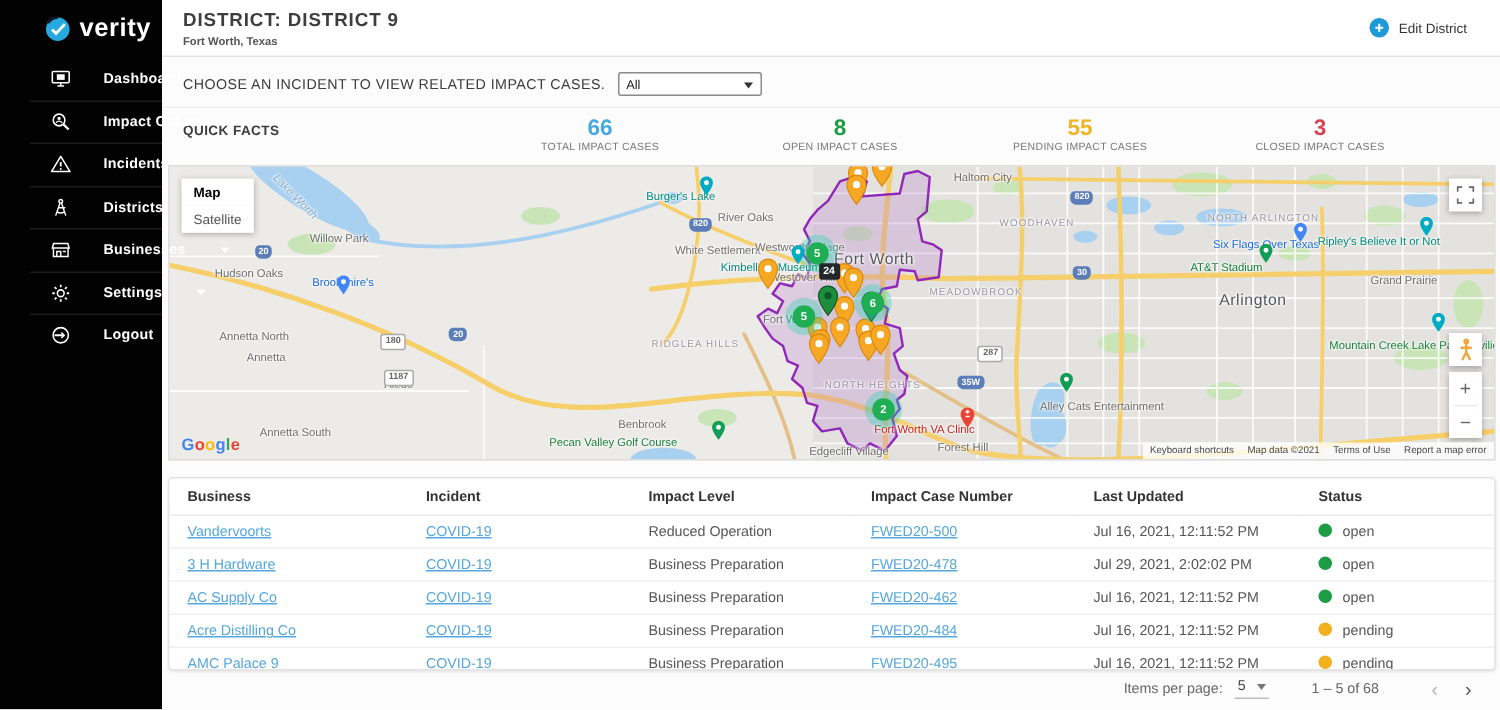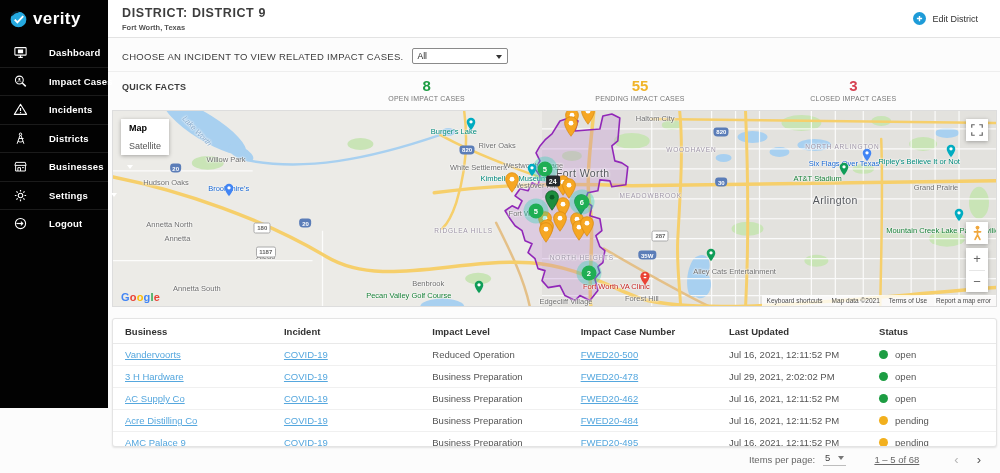--- a/index.html
+++ b/index.html
@@ -1,20 +1,20 @@
 <!DOCTYPE html>
 <html><head>
 <meta charset="utf-8">
 <style>
   html,body{margin:0;padding:0;background:#fff;}
   *{box-sizing:border-box;font-family:"Liberation Sans",sans-serif;}
   #app{position:relative;width:1000px;height:473px;background:#fcfcfc;overflow:hidden;}
 
   
-  .sidebar{position:absolute;left:0;top:0;width:108px;height:408px;background:#020202;z-index:5;}
+  .sidebar{position:absolute;left:0;top:0;width:108px;height:473px;background:#020202;z-index:5;padding-left:20px;}
   .logo{display:flex;align-items:center;gap:6px;height:38px;padding-left:10px;}
   .logo-text{color:#fff;font-weight:bold;font-size:17px;letter-spacing:.4px;}
   .sb-item{display:flex;align-items:center;gap:21px;height:28.5px;padding-left:13px;border-top:1px solid #1b1b1b;cursor:pointer;}
   .sb-item:first-child{border-top:none;}
   .sb-ic{width:15px;height:15px;flex:0 0 15px;}
   .sb-label{color:#fff;font-size:9.5px;font-weight:bold;letter-spacing:.2px;white-space:nowrap;}
   .sb-chev{width:0;height:0;border-left:3.5px solid transparent;border-right:3.5px solid transparent;border-top:4px solid #fff;margin-left:2px;}
 
   
   .header{position:absolute;left:108px;top:0;width:892px;height:38px;background:#fff;border-bottom:1px solid #e3e3e3;}
@@ -73,21 +73,21 @@
   td{padding:5px 12px;font-size:9.5px;color:#555;border-bottom:1px solid #f0f0f0;white-space:nowrap;overflow:hidden;}
   tr:last-child td{border-bottom:none;}
   a.cell-link{color:#55a7de;text-decoration:underline;cursor:pointer;}
   .dot{display:inline-block;width:9px;height:9px;border-radius:50%;margin-right:7px;vertical-align:-1px;}
 
   
   .pagination{position:absolute;right:10px;top:452px;display:flex;align-items:center;font-size:9.5px;color:#666;}
   .pp-label{margin-right:8px;}
   .pp-select{position:relative;display:flex;align-items:center;gap:8px;border-bottom:1px solid #bdbdbd;padding:0 2px 2px;cursor:pointer;color:#444;}
   .pp-select .caret{width:0;height:0;border-left:3.5px solid transparent;border-right:3.5px solid transparent;border-top:4px solid #777;}
-  .pp-range{margin:0 26px 0 28px;color:#666;text-decoration:underline;}
+  .pp-range{margin:0 26px 0 28px;color:#666;}
   .pg-btn{background:none;border:none;font-size:13px;cursor:pointer;padding:0 9px;line-height:1;}
   .pg-prev{color:#b5b5b5;}
   .pg-next{color:#555;}
 </style>
 </head>
 <body>
 
 <svg width="0" height="0" style="position:absolute" aria-hidden="true">
   <defs>
     <g id="sym-dashboard-icon" fill="none" stroke="#fff" stroke-width="1.4">
@@ -208,20 +208,24 @@
     <span class="picker-label">CHOOSE AN INCIDENT TO VIEW RELATED IMPACT CASES.</span>
     <div class="fake-select">
       <span>All</span>
       <span class="caret"></span>
     </div>
   </div>
   <div class="row-divider"></div>
 
   <div class="qf-label">QUICK FACTS</div>
   <div class="qf-stats" id="qf-stats">
+      <div class="qf-stat">
+        <div class="qf-num" style="color: rgb(69, 168, 224);">66</div>
+        <div class="qf-cap">TOTAL IMPACT CASES</div>
+      </div>
       <div class="qf-stat">
         <div class="qf-num" style="color: rgb(29, 157, 67);">8</div>
         <div class="qf-cap">OPEN IMPACT CASES</div>
       </div>
       <div class="qf-stat">
         <div class="qf-num" style="color: rgb(240, 180, 41);">55</div>
         <div class="qf-cap">PENDING IMPACT CASES</div>
       </div>
       <div class="qf-stat">
         <div class="qf-num" style="color: rgb(214, 66, 82);">3</div>

